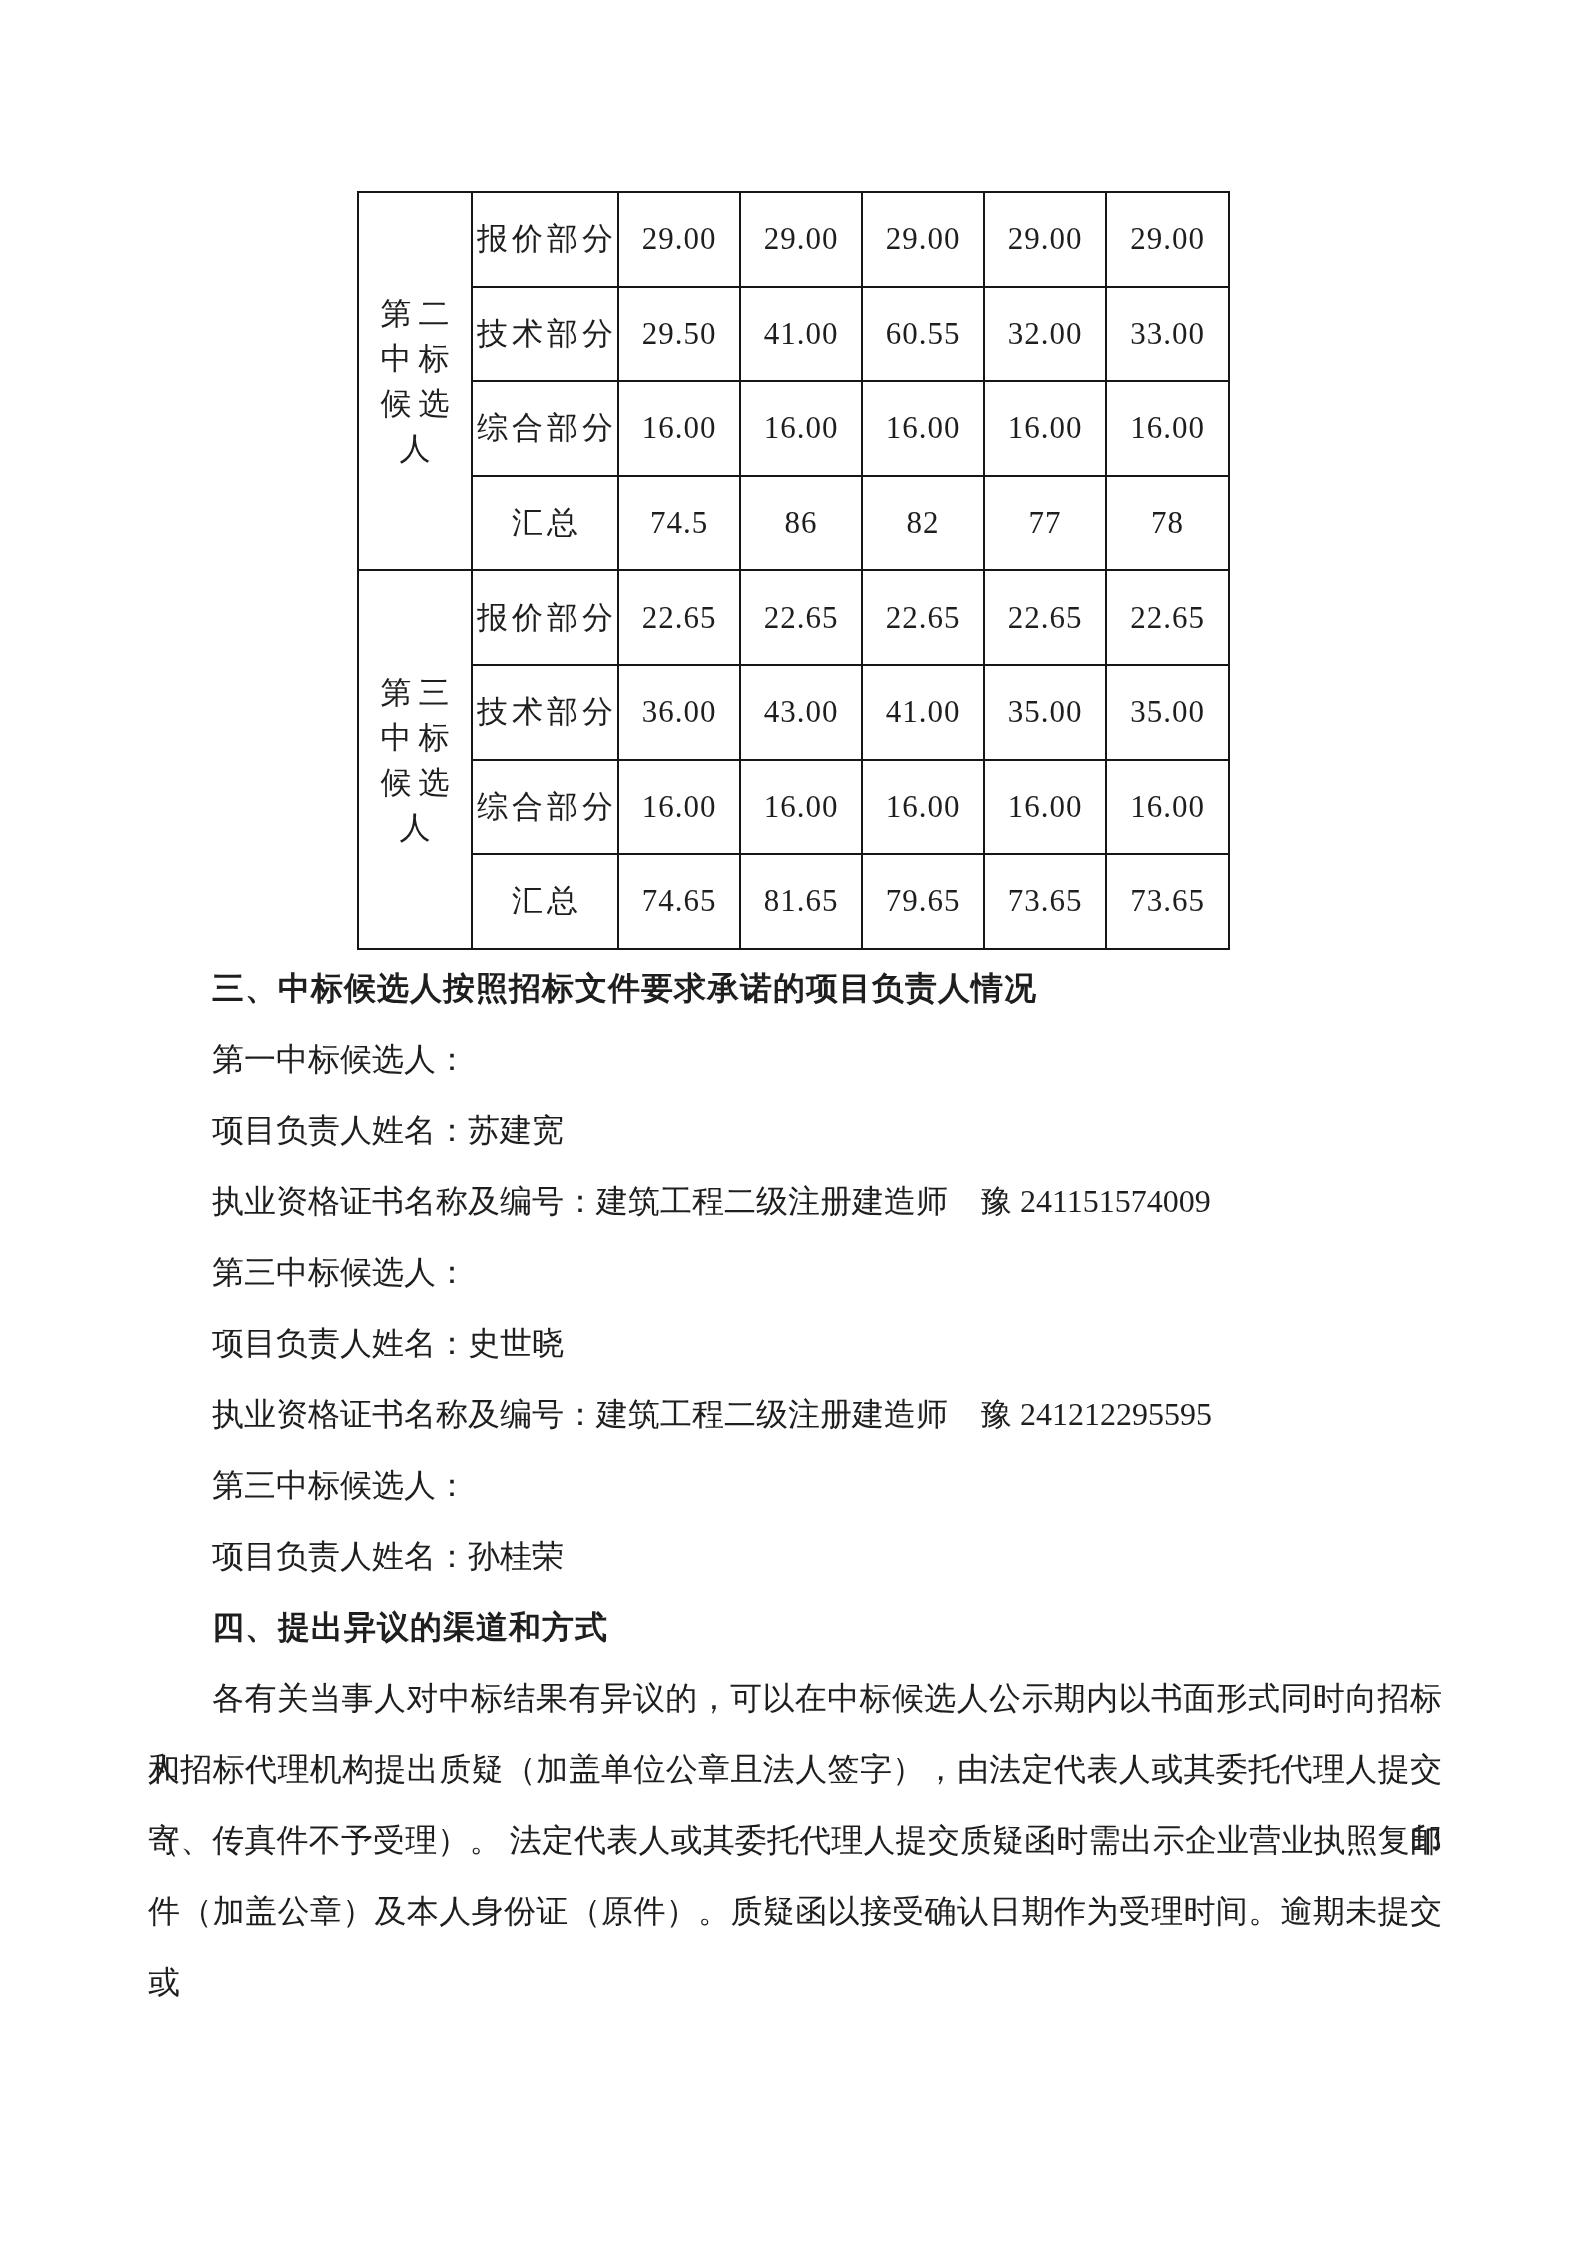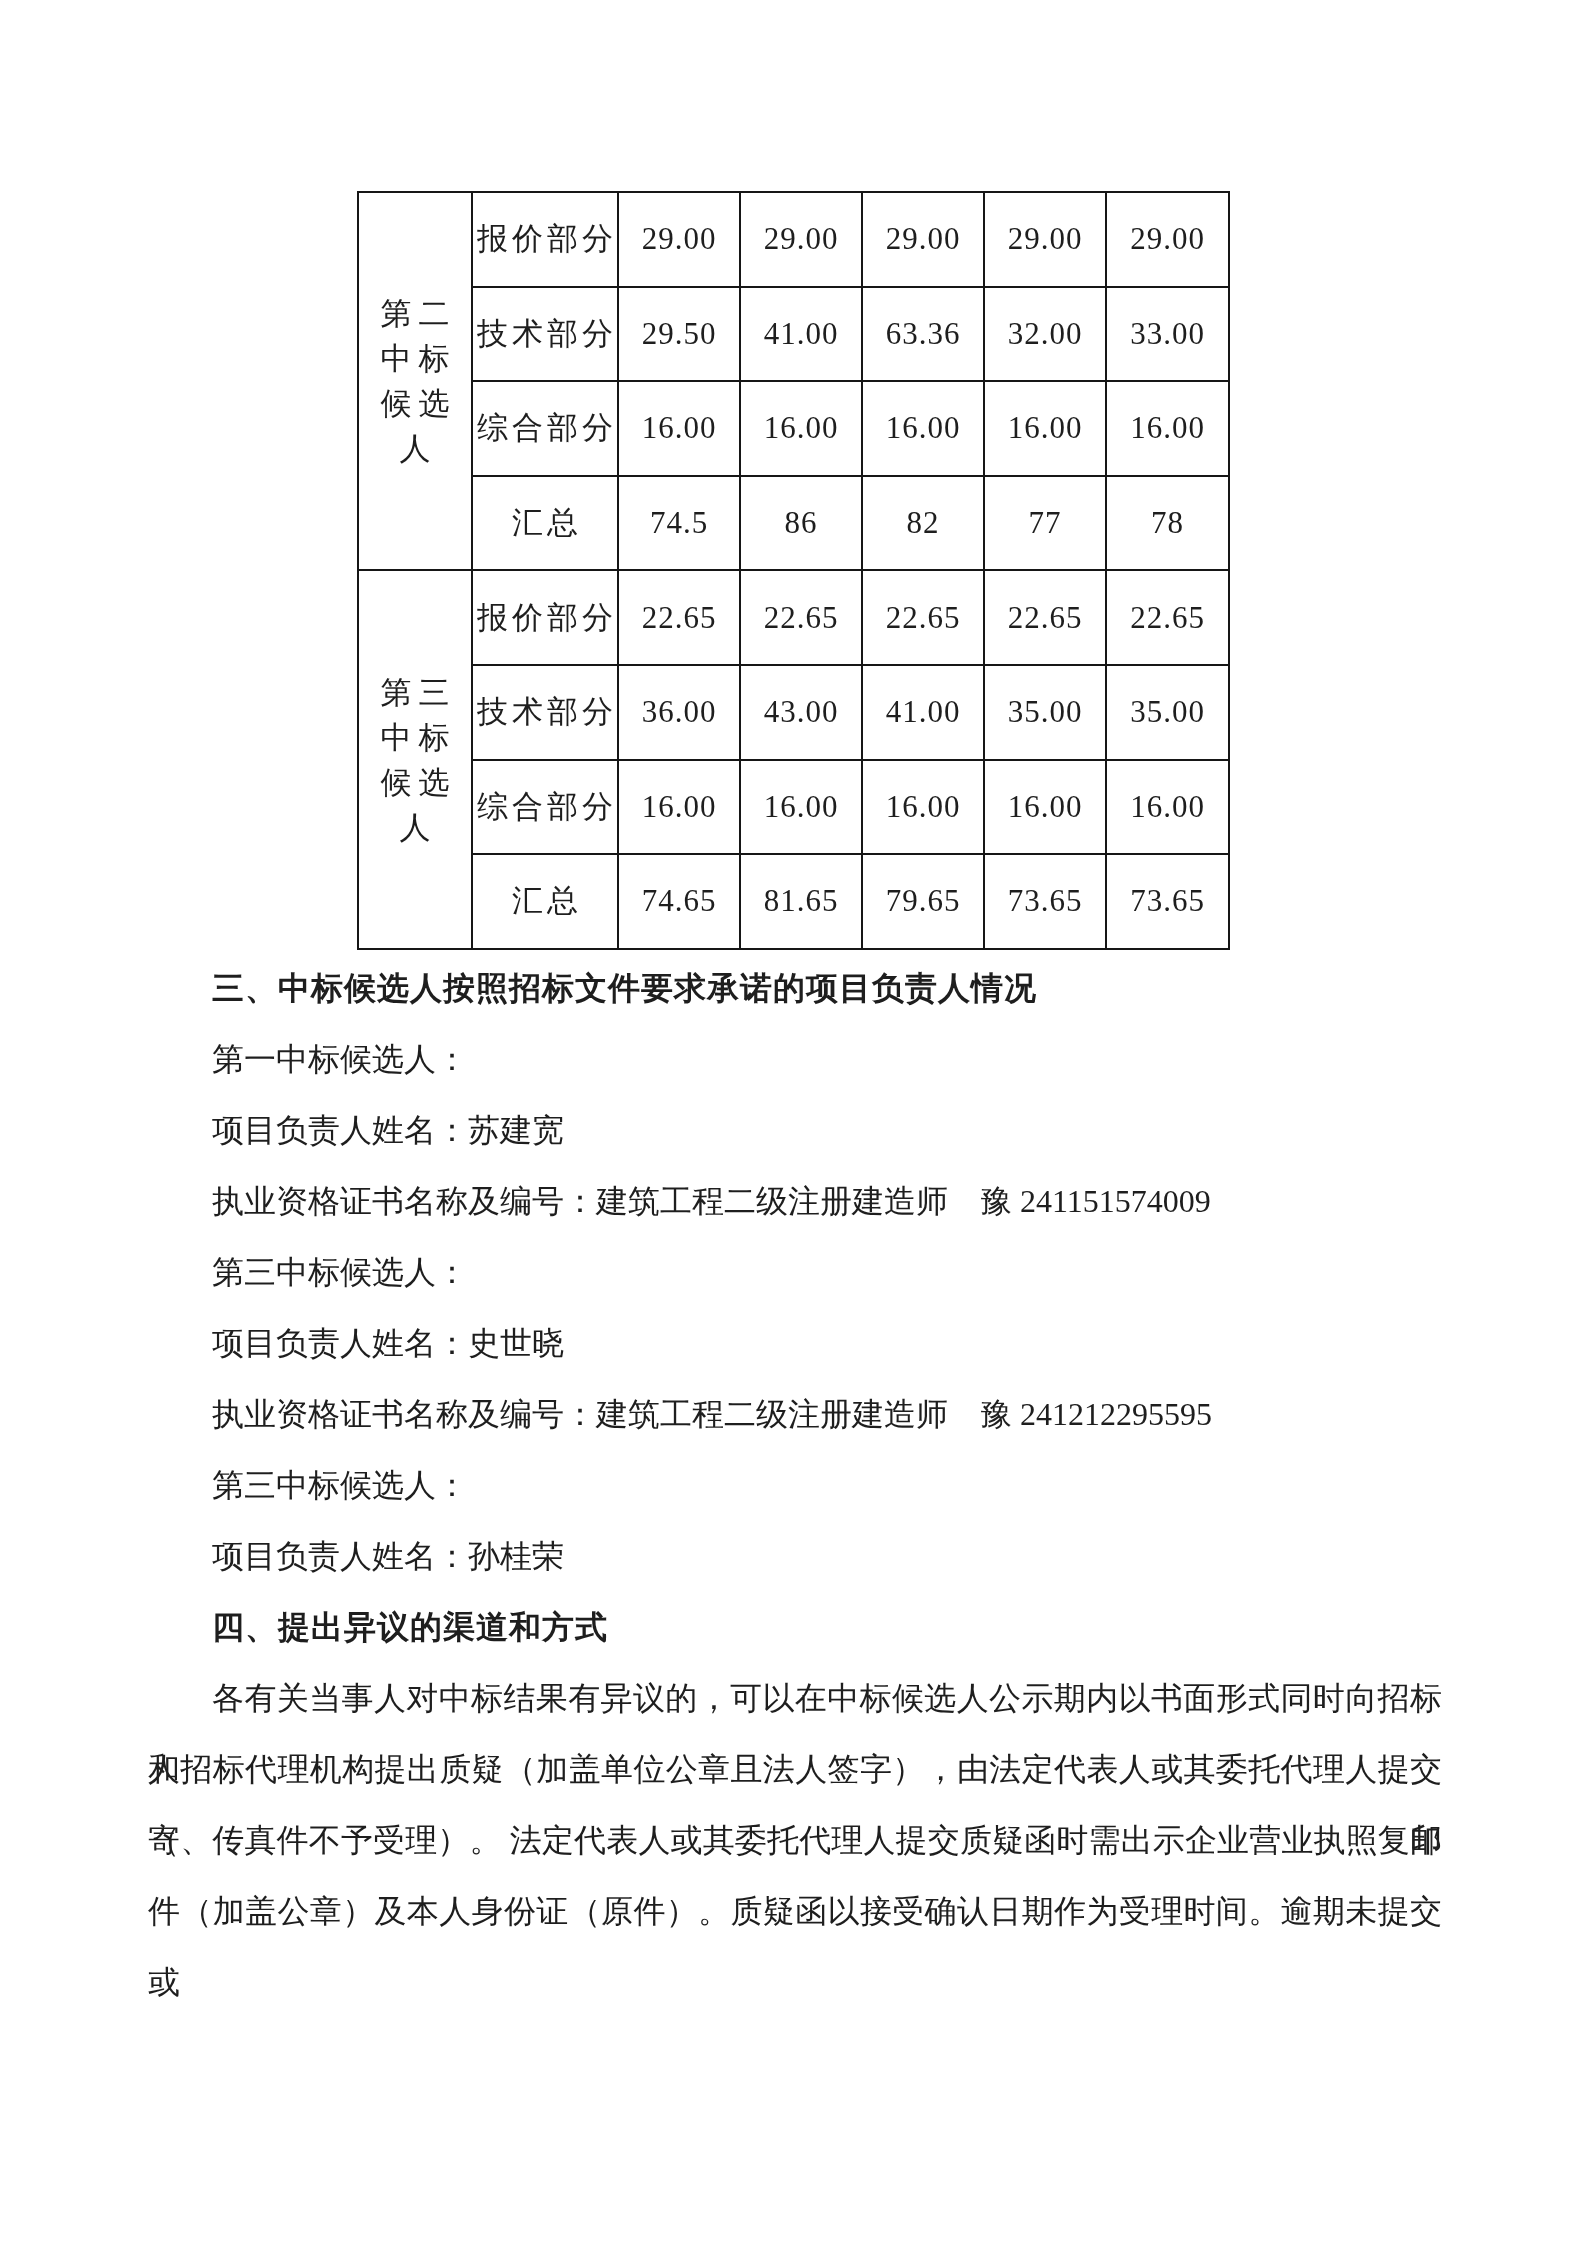--- a/index.html
+++ b/index.html
@@ -97,21 +97,21 @@
         <td class="value-cell">29.00</td>
         <td class="value-cell">29.00</td>
         <td class="value-cell">29.00</td>
         <td class="value-cell">29.00</td>
         <td class="value-cell">29.00</td>
       </tr>
       <tr>
         <td class="row-label">技术部分</td>
         <td class="value-cell">29.50</td>
         <td class="value-cell">41.00</td>
-        <td class="value-cell">63.36</td>
+        <td class="value-cell">60.55</td>
         <td class="value-cell">32.00</td>
         <td class="value-cell">33.00</td>
       </tr>
       <tr>
         <td class="row-label">综合部分</td>
         <td class="value-cell">16.00</td>
         <td class="value-cell">16.00</td>
         <td class="value-cell">16.00</td>
         <td class="value-cell">16.00</td>
         <td class="value-cell">16.00</td>

